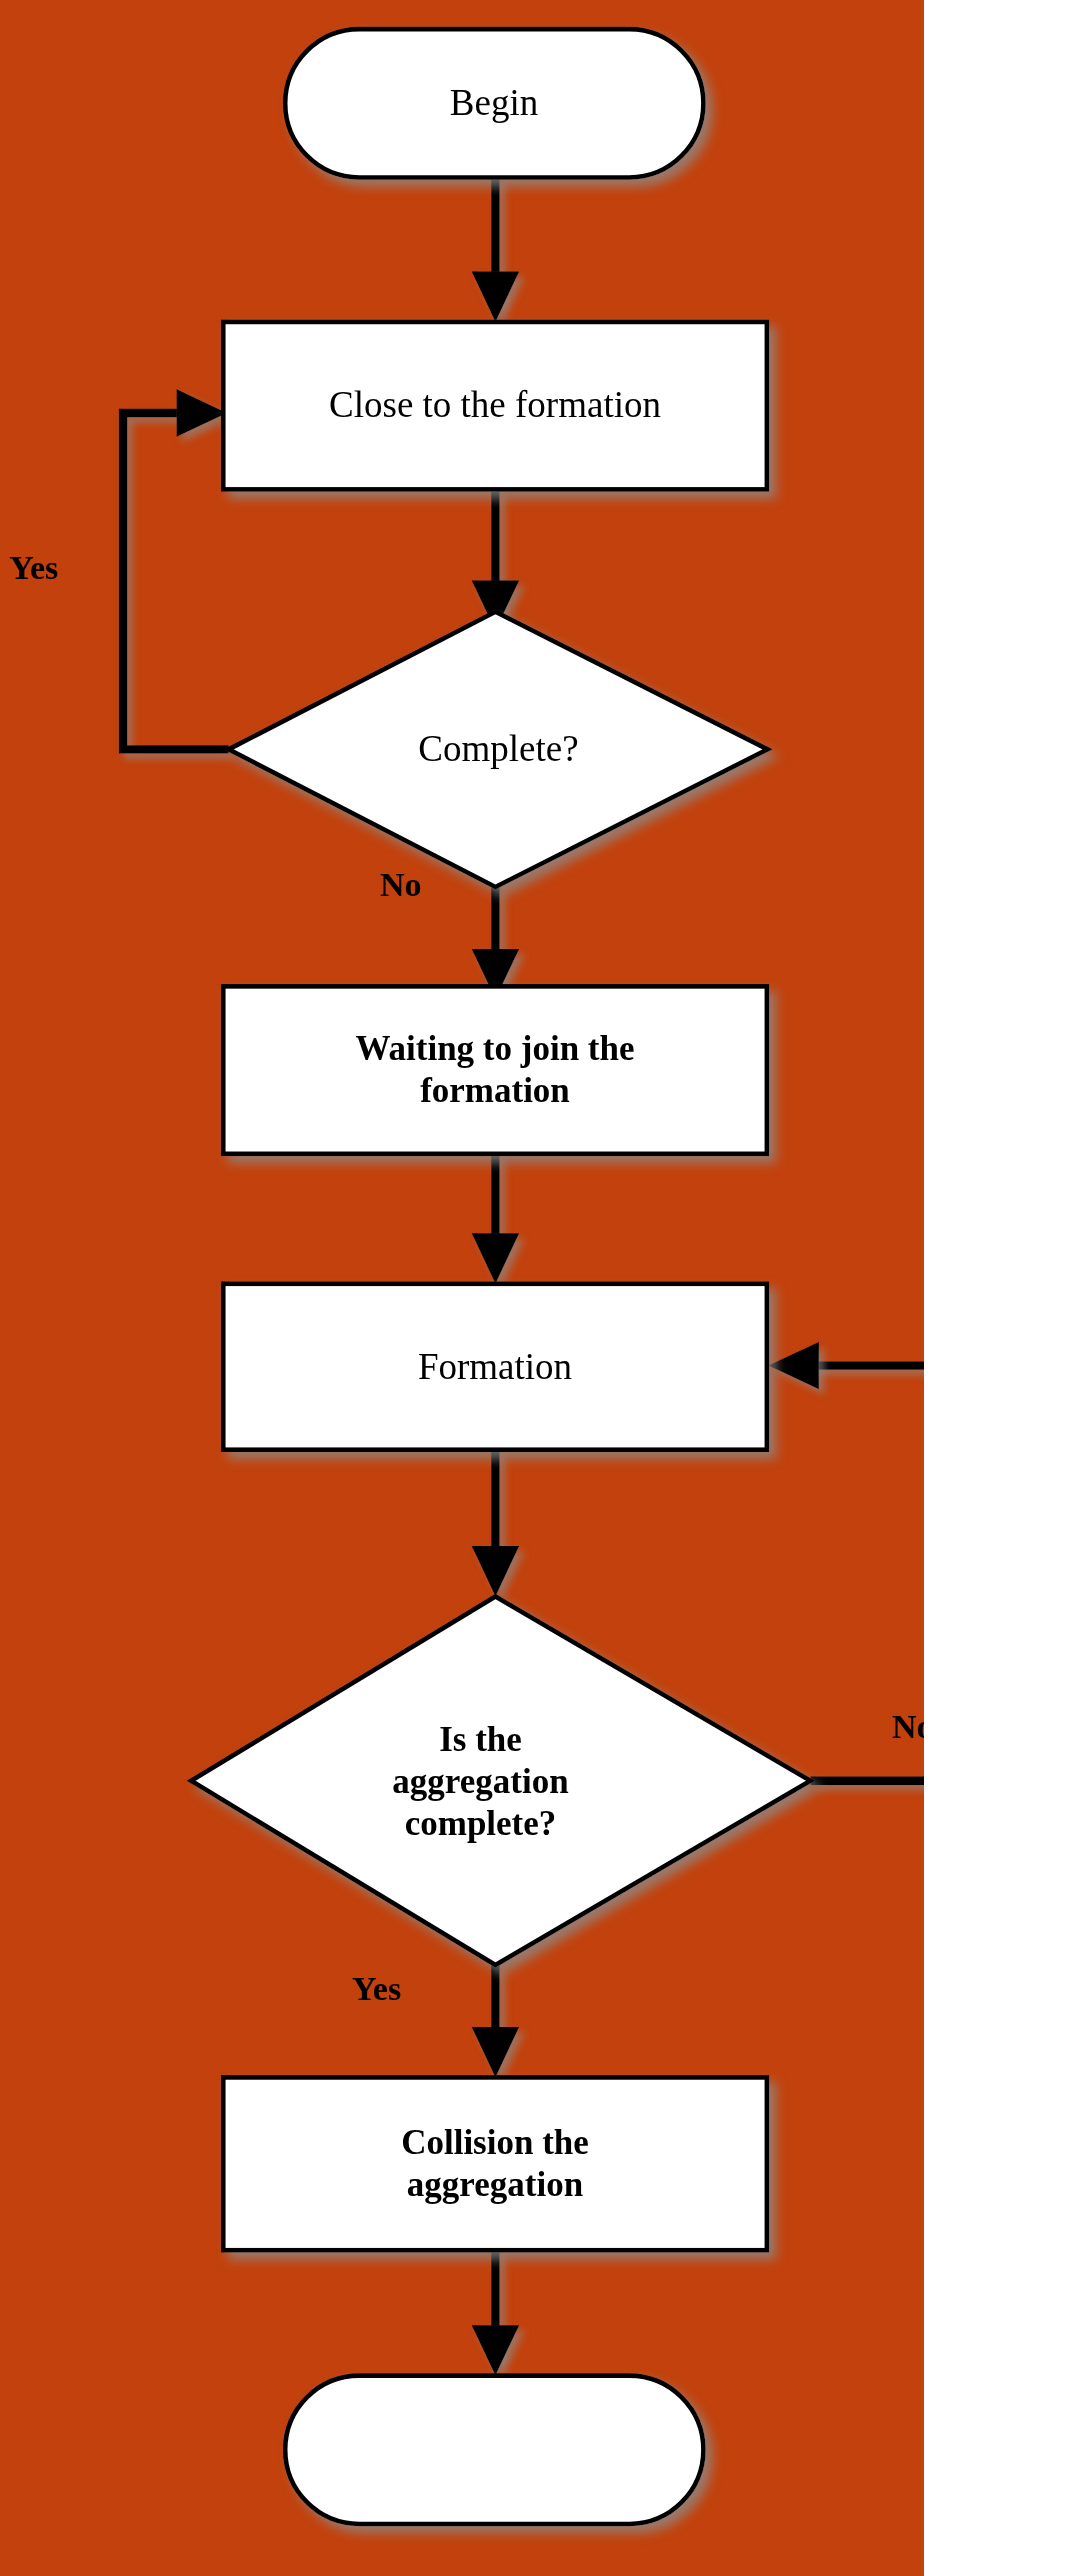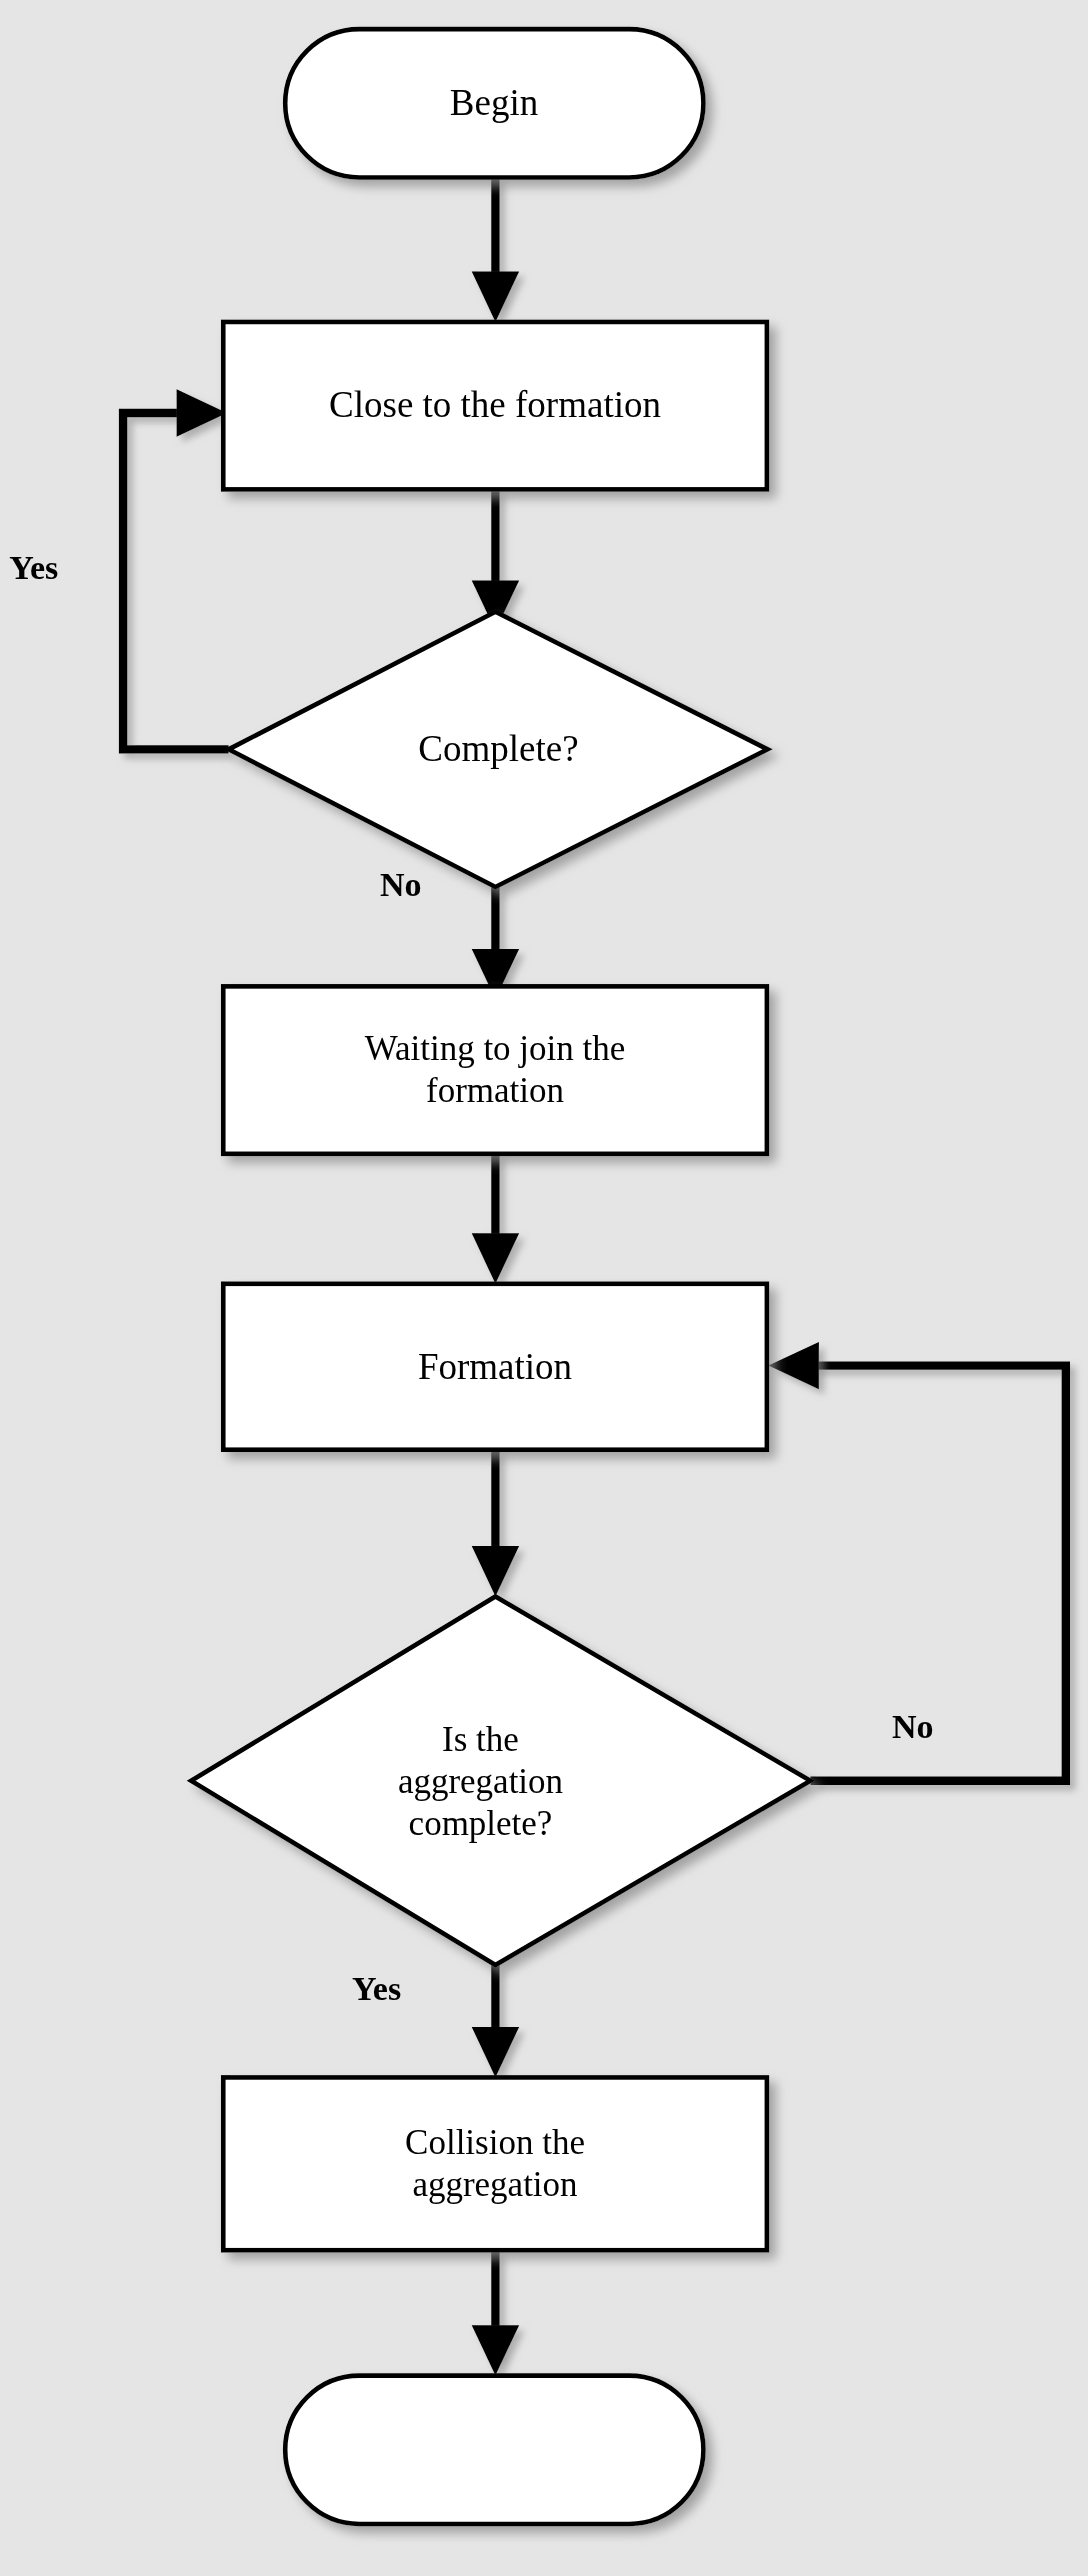--- a/index.html
+++ b/index.html
@@ -2,23 +2,23 @@
 <html style="font-size:12.2px"><head>
 <meta charset="utf-8">
 <style>
   html, body {
     margin: 0;
     padding: 0;
     background: #ffffff;
   }
   #canvas {
     position: relative;
-    width: 1088px;
+    width: 924px;
     height: 2576px;
-    background: #e5e5e5;
+    background: #c2410c;
     overflow: hidden;
     font-family: "Liberation Serif", "DejaVu Serif", serif;
   }
   #flow-svg {
     position: absolute;
     left: 0;
     top: 0;
     width: 1088px;
     height: 2576px;
   }
@@ -35,21 +35,21 @@
     white-space: pre-line;
   }
   .edge-label {
     position: absolute;
     color: #000000;
     font-family: "Liberation Serif", "DejaVu Serif", serif;
     font-weight: 700;
     white-space: nowrap;
   }
   .fs-big   { font-size: 37px; line-height: 1.16; }
-  .fs-mid   { font-size: 35px; line-height: 1.20; }
+  .fs-mid   { font-size: 35px; line-height: 1.20; font-weight: bold; }
   .fs-label { font-size: 34px; line-height: 1.10; }
 </style>
 </head>
 <body>
 
 <div id="canvas">
 
   <svg id="flow-svg" viewBox="0 0 1423 3369" xmlns="http://www.w3.org/2000/svg">
     <defs>
       <filter id="softshadow" x="-30%" y="-30%" width="180%" height="180%">

